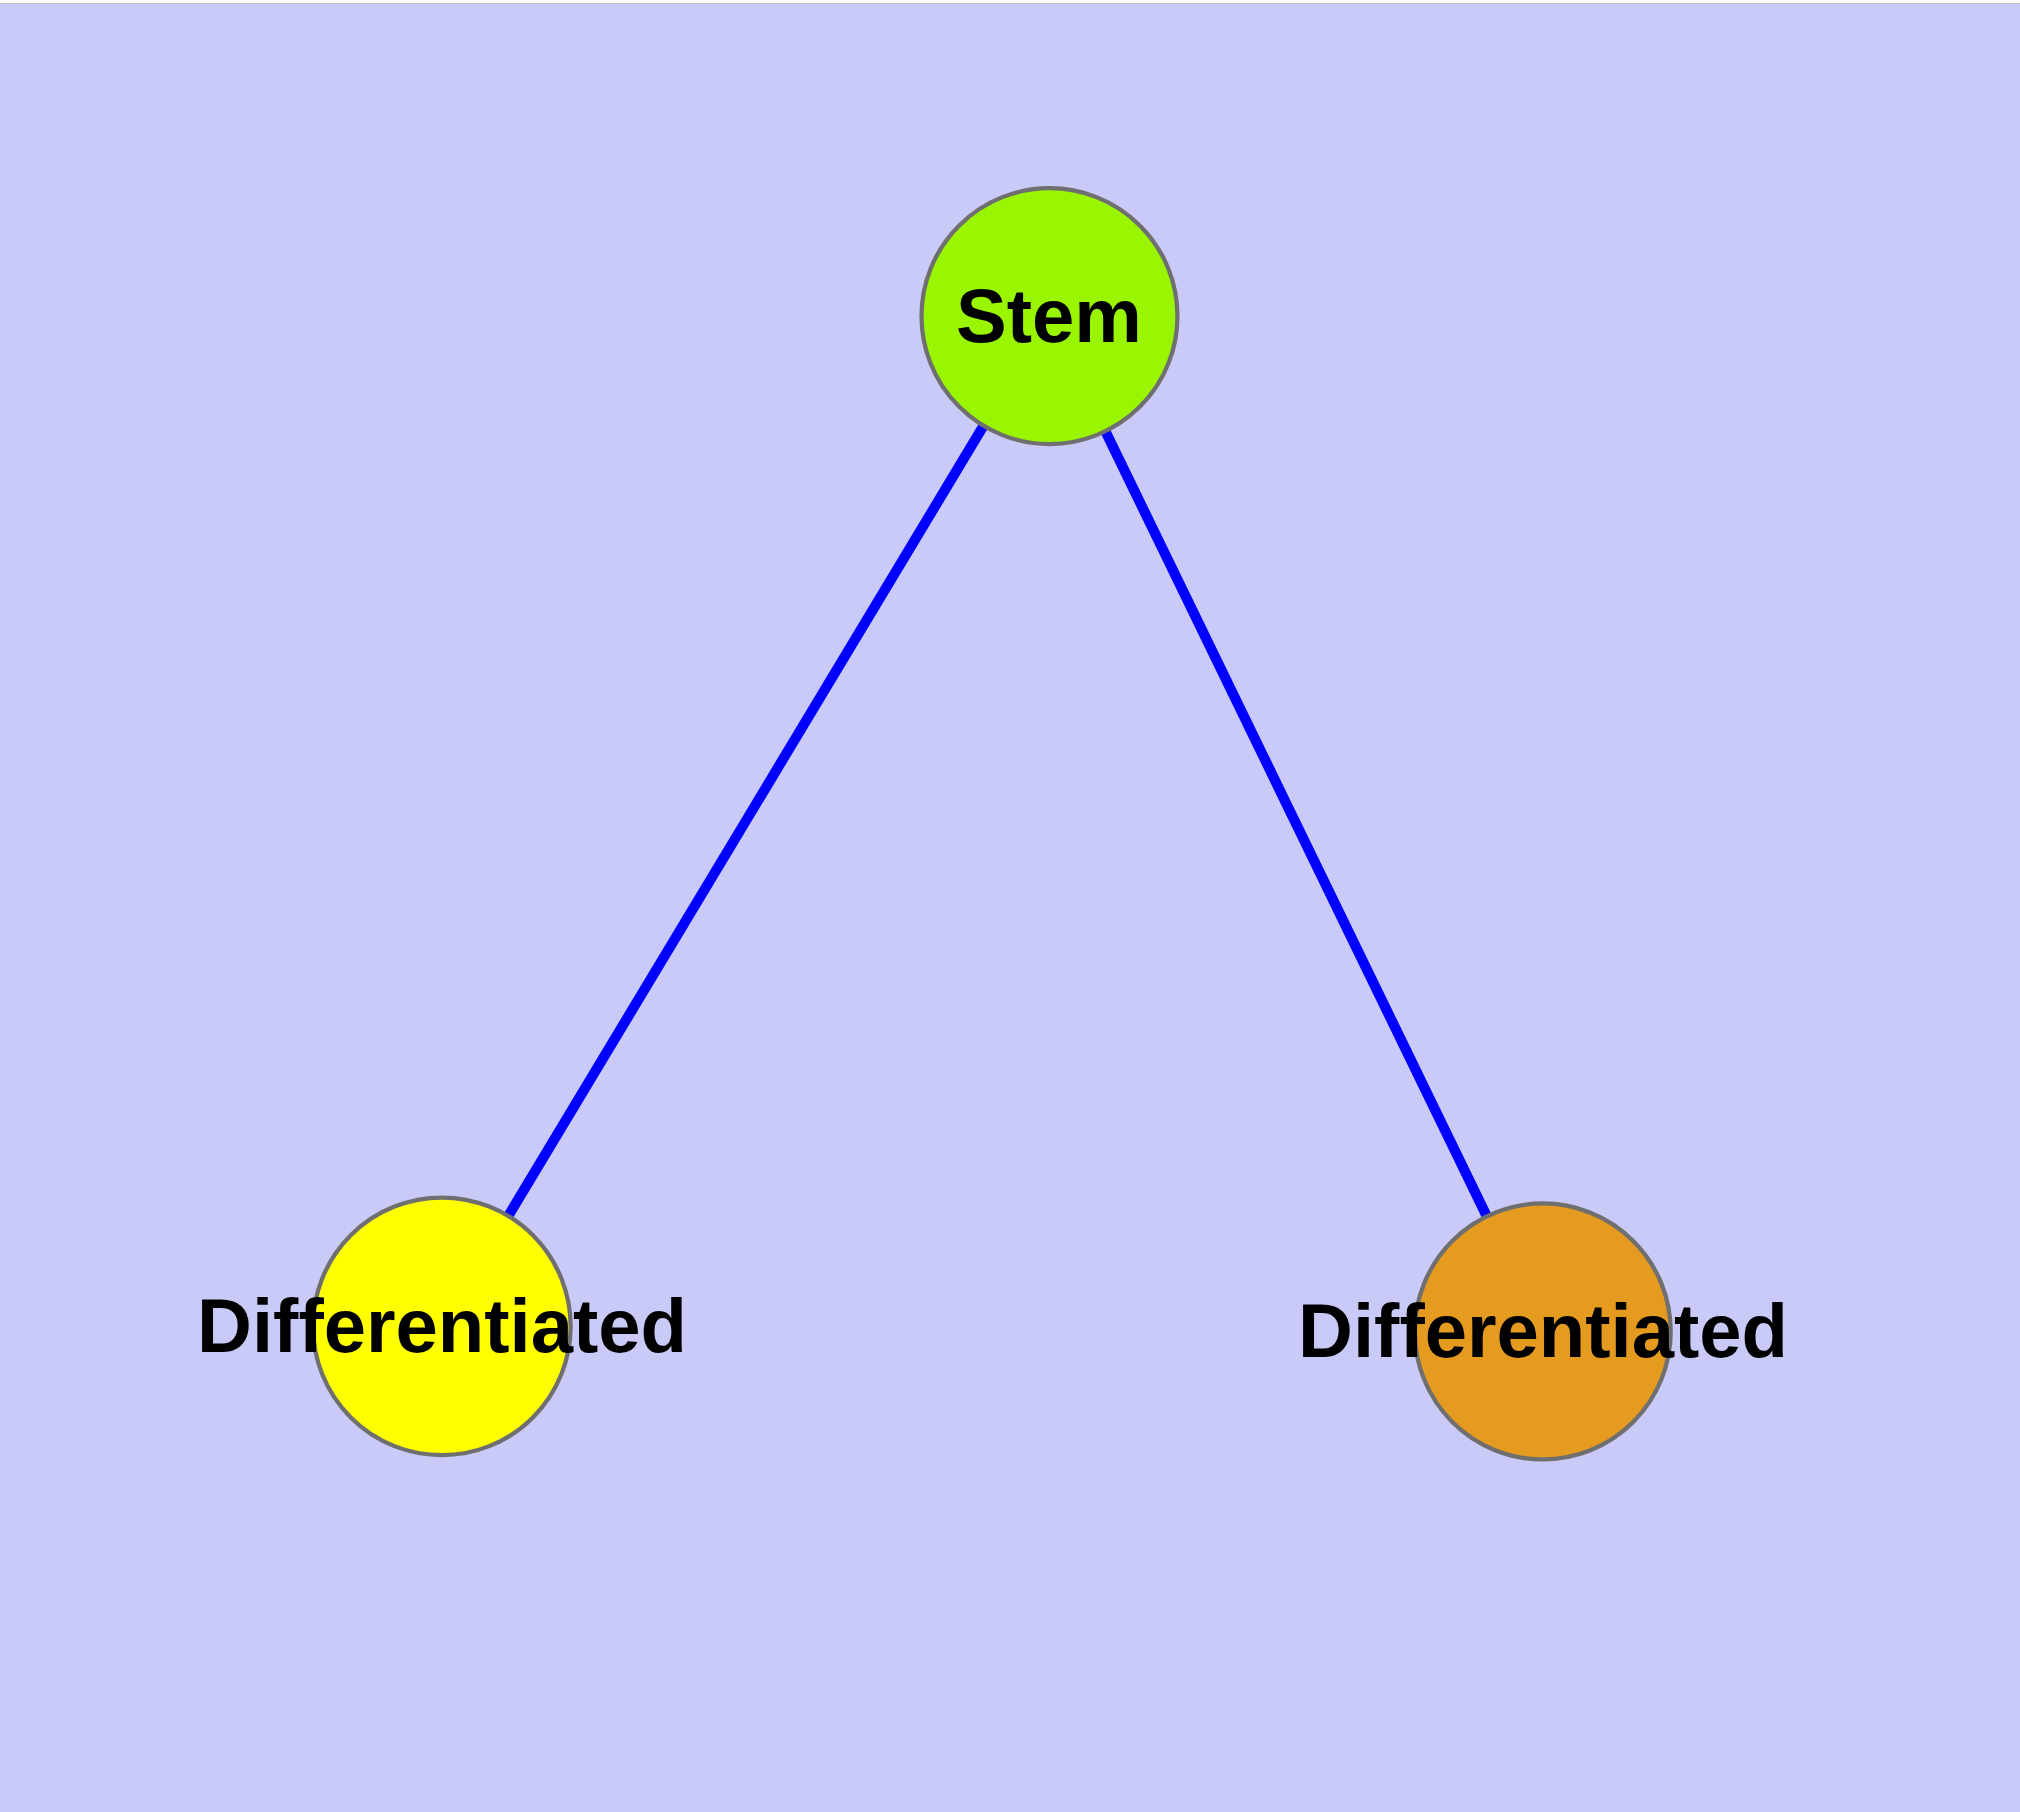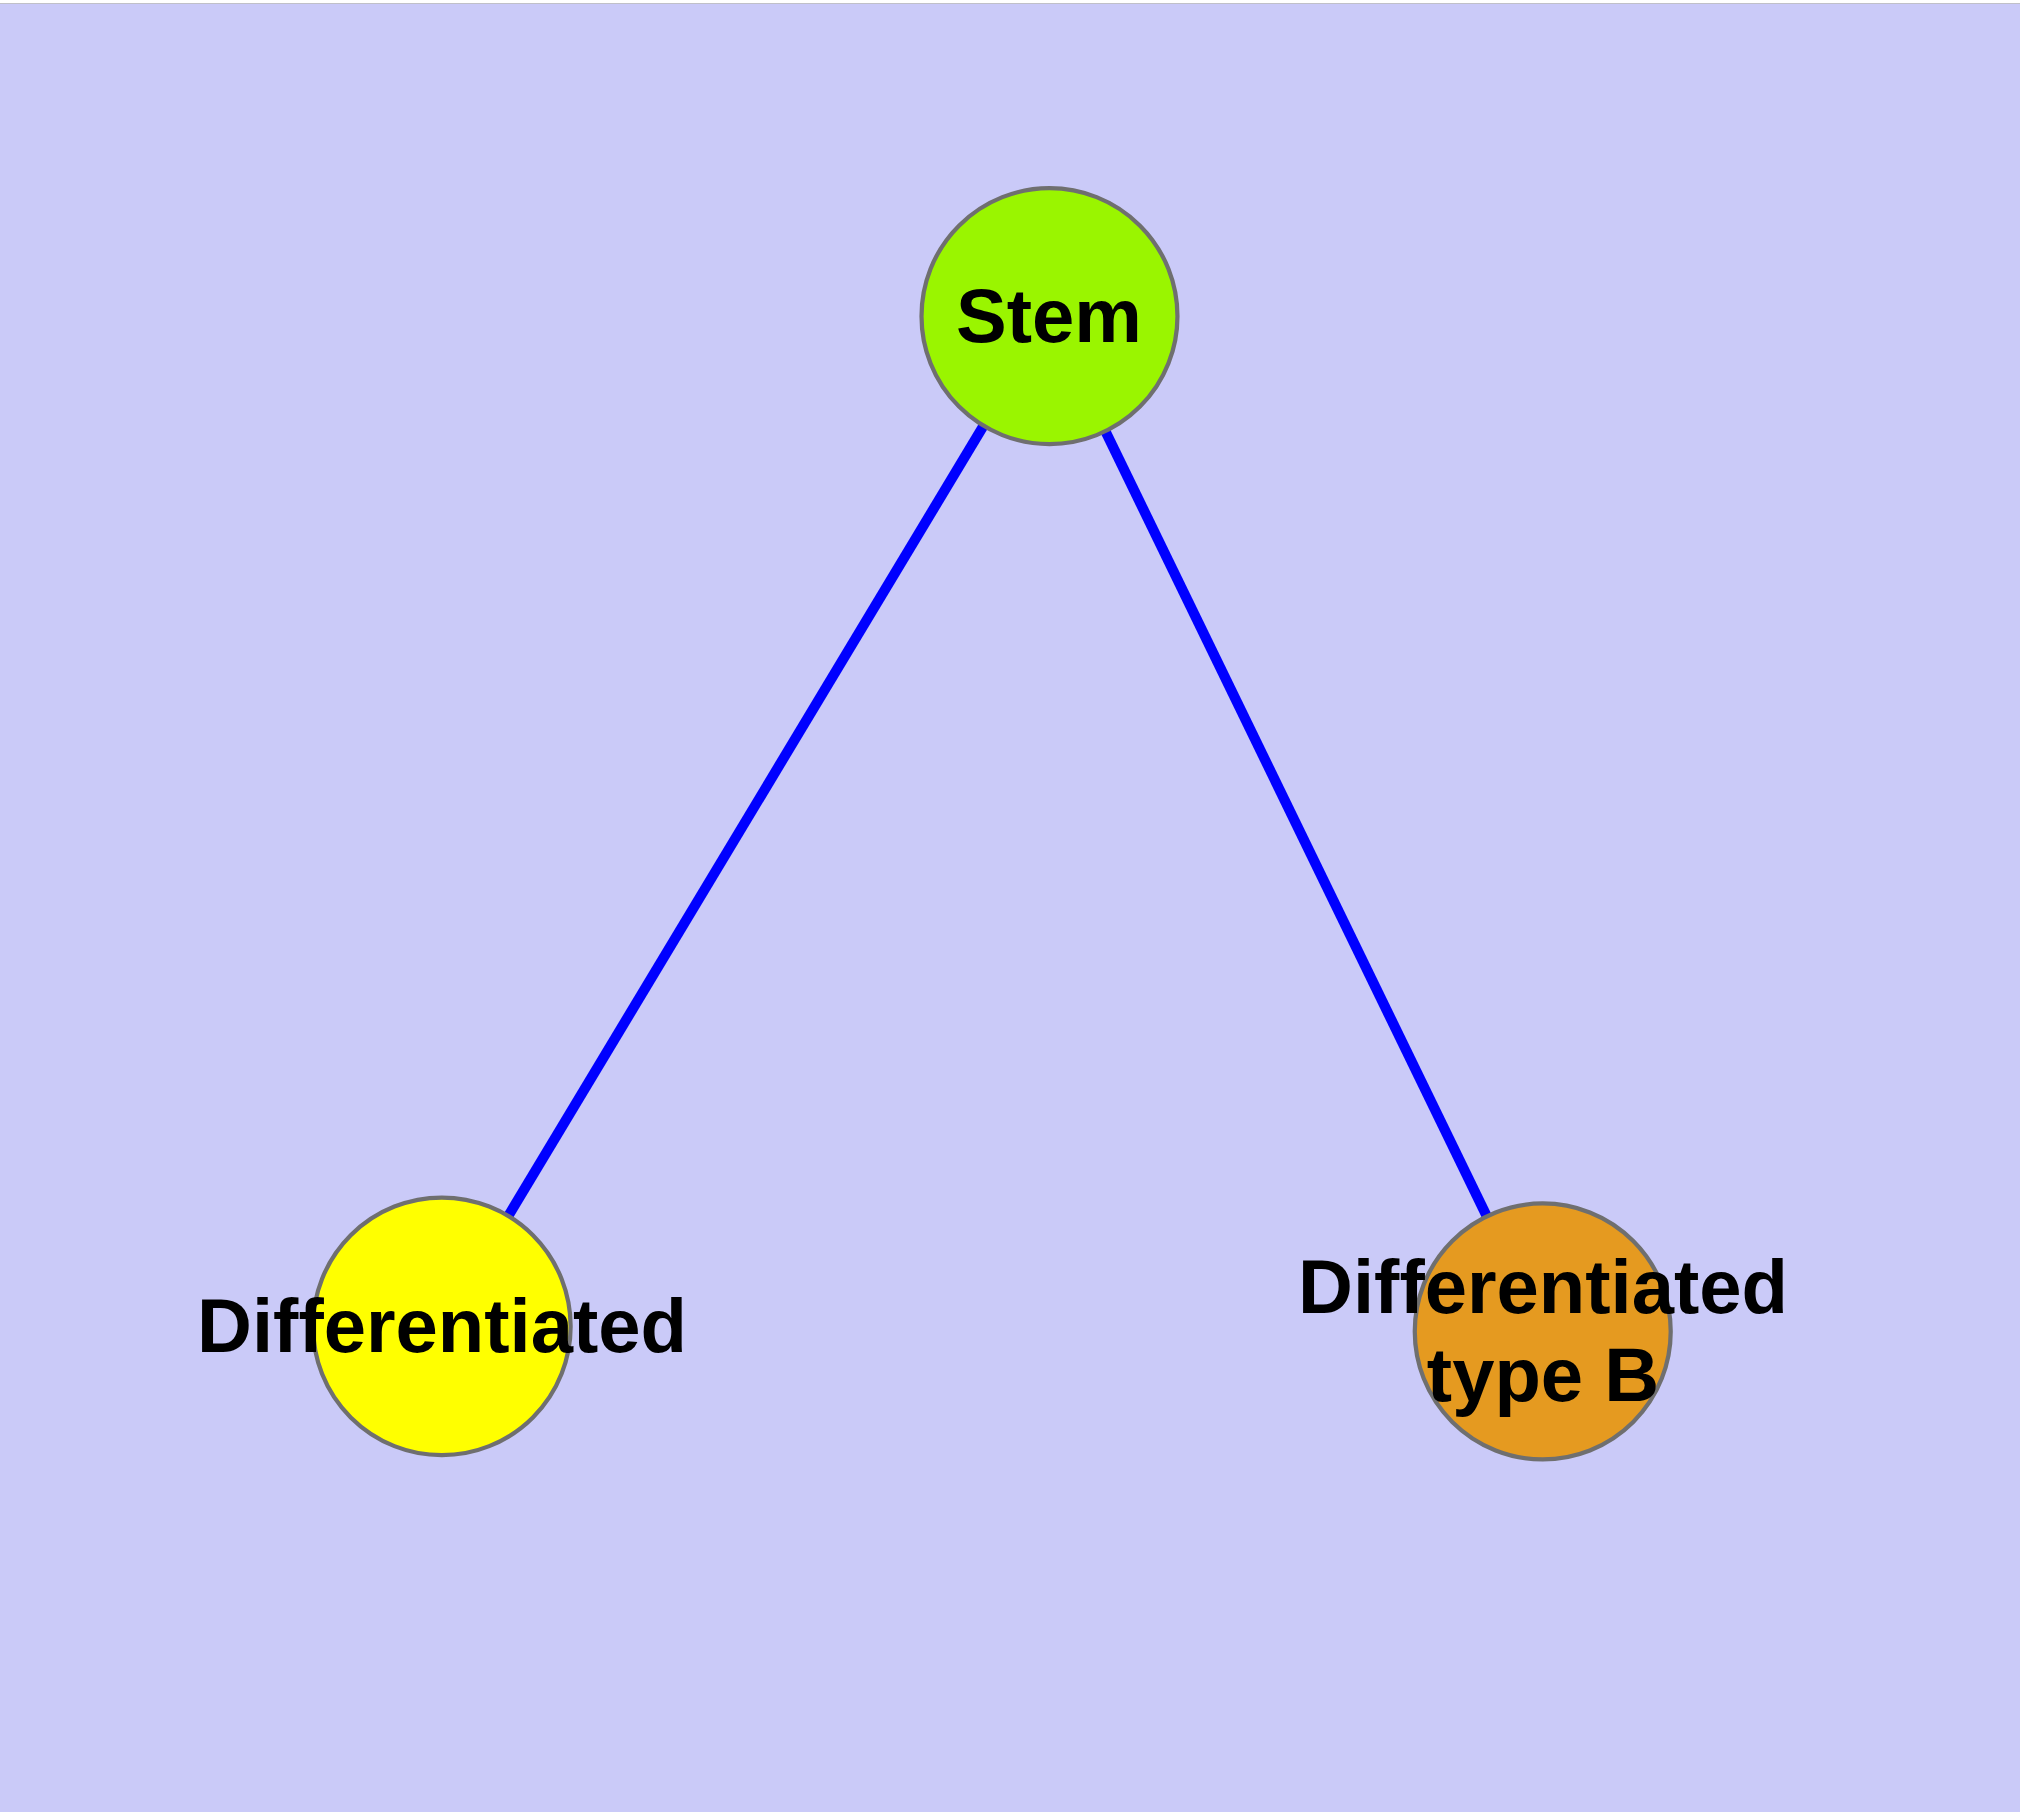--- a/index.html
+++ b/index.html
@@ -64,17 +64,16 @@
     </svg>
   <div class="labels-layer" id="labels-layer">
       <div class="node-label" style="left: 1049px; top: 316px; color: rgb(0, 0, 0);">
         <span>Stem</span>
       </div>
       <div class="node-label" style="left: 442px; top: 1326px; color: rgb(0, 0, 0);">
         <span>Differentiated</span>
       </div>
       <div class="node-label" style="left: 1543px; top: 1331px; color: rgb(0, 0, 0);">
         <span>Differentiated</span>
-        <span>type B</span>
       </div>
     </div>
 </div>
 
 
 </body></html>

